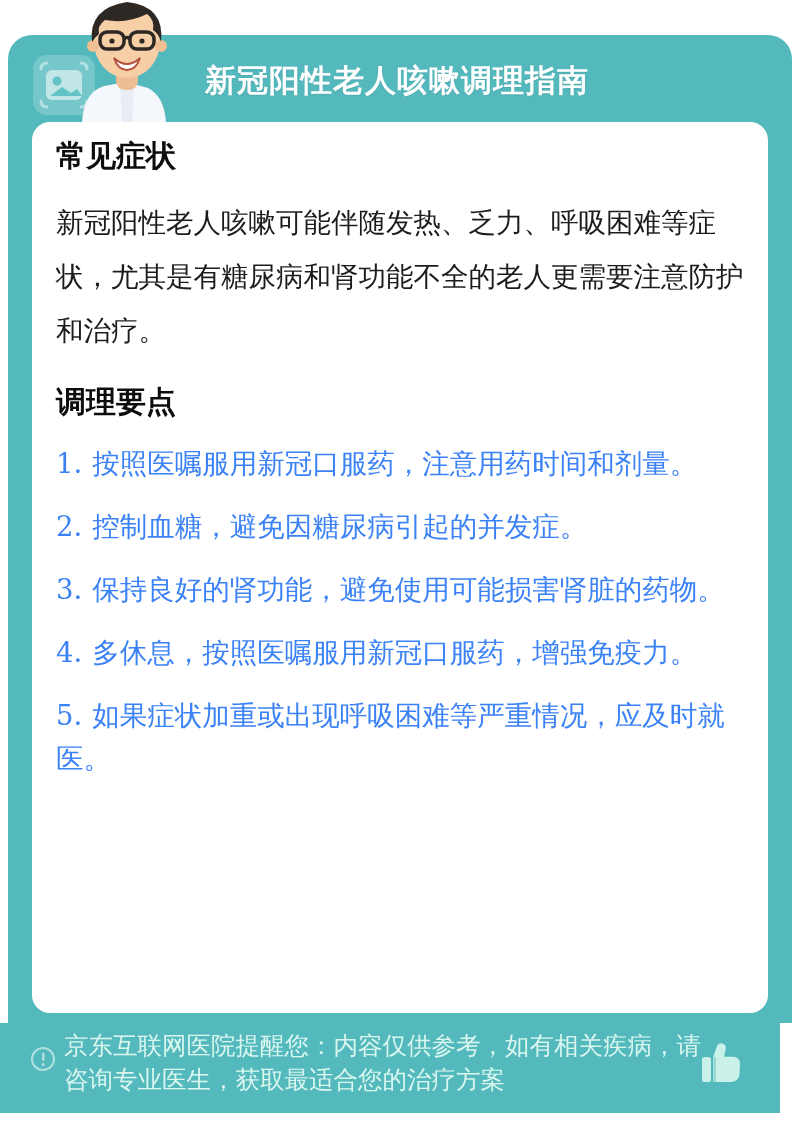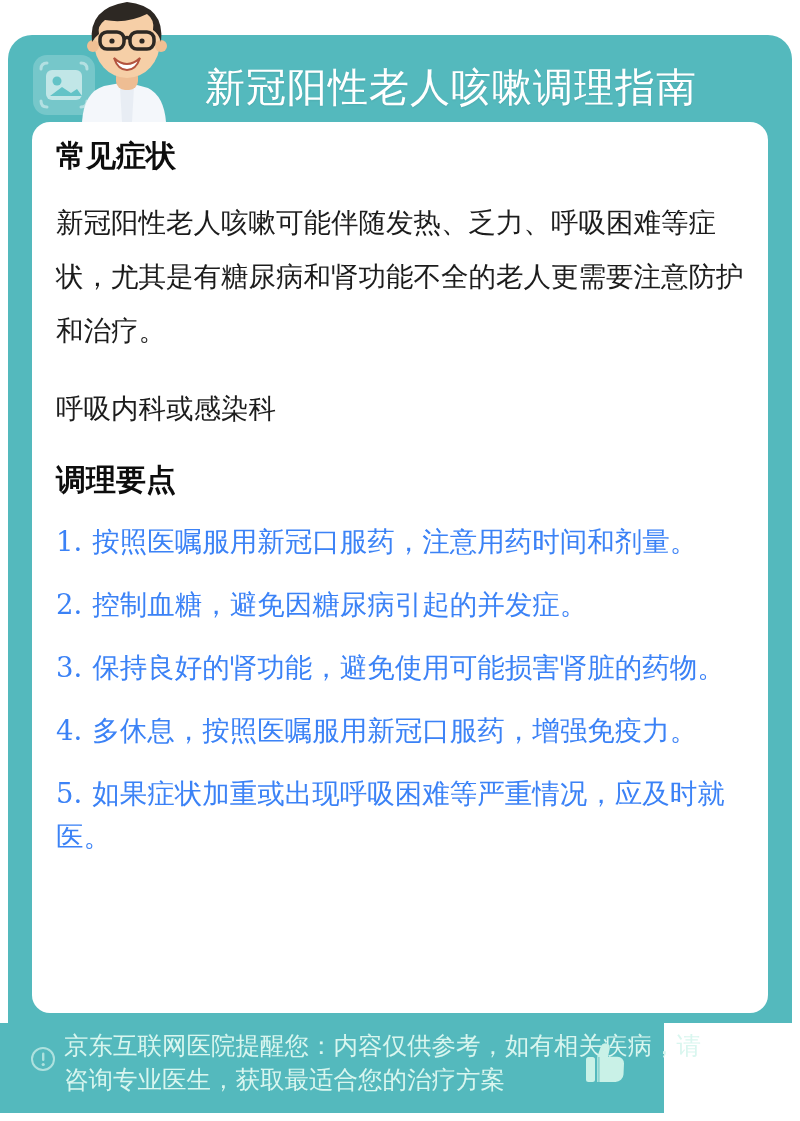--- a/index.html
+++ b/index.html
@@ -32,21 +32,21 @@
   .badge svg { position: absolute; left: 0; top: 0; }
 
   .avatar {
     position: absolute; left: 52px; top: -35px;
     width: 132px; height: 122px;
   }
 
   .title {
     position: absolute; left: 197px; top: 25px;
     color: #ffffff;
-    font-size: 40px; font-weight: 400;
+    font-size: 31px; font-weight: 700;
     letter-spacing: 1px;
     white-space: nowrap;
     text-shadow: 0 1px 2px rgba(0,0,0,0.08);
   }
 
   
   .card {
     position: absolute;
     left: 24px; top: 87px;
     width: 736px; height: 891px;
@@ -73,21 +73,21 @@
   }
   .card .item .num {
     font-family: "DejaVu Serif", "Liberation Serif", serif;
     margin-right: 10px;
   }
 
   
   .footerband {
     position: absolute;
     left: 0; top: 1023px;
-    width: 664px; height: 90px;
+    width: 780px; height: 90px;
     background: #54b9bd;
   }
   .footer-inner {
     position: relative; width: 100%; height: 100%;
   }
   .info-icon {
     position: absolute; left: 30px; top: 23px;
     width: 26px; height: 26px; opacity: 0.65;
   }
   .disclaimer {
@@ -150,21 +150,20 @@
     </div>
 
     <div class="title">新冠阳性老人咳嗽调理指南</div>
   </div>
 
   <div class="card">
 
     <h2>常见症状</h2>
     <p class="body">新冠阳性老人咳嗽可能伴随发热、乏力、呼吸困难等症状，尤其是有糖尿病和肾功能不全的老人更需要注意防护和治疗。</p>
 
-    <p class="body">呼吸内科或感染科</p>
 
     <h2>调理要点</h2>
 
     <p class="item"><span class="num">1.</span><span>按照医嘱服用新冠口服药，注意用药时间和剂量。</span></p>
     <p class="item"><span class="num">2.</span><span>控制血糖，避免因糖尿病引起的并发症。</span></p>
     <p class="item"><span class="num">3.</span><span>保持良好的肾功能，避免使用可能损害肾脏的药物。</span></p>
     <p class="item"><span class="num">4.</span><span>多休息，按照医嘱服用新冠口服药，增强免疫力。</span></p>
     <p class="item"><span class="num">5.</span><span>如果症状加重或出现呼吸困难等严重情况，应及时就医。</span></p>
 
   </div>

